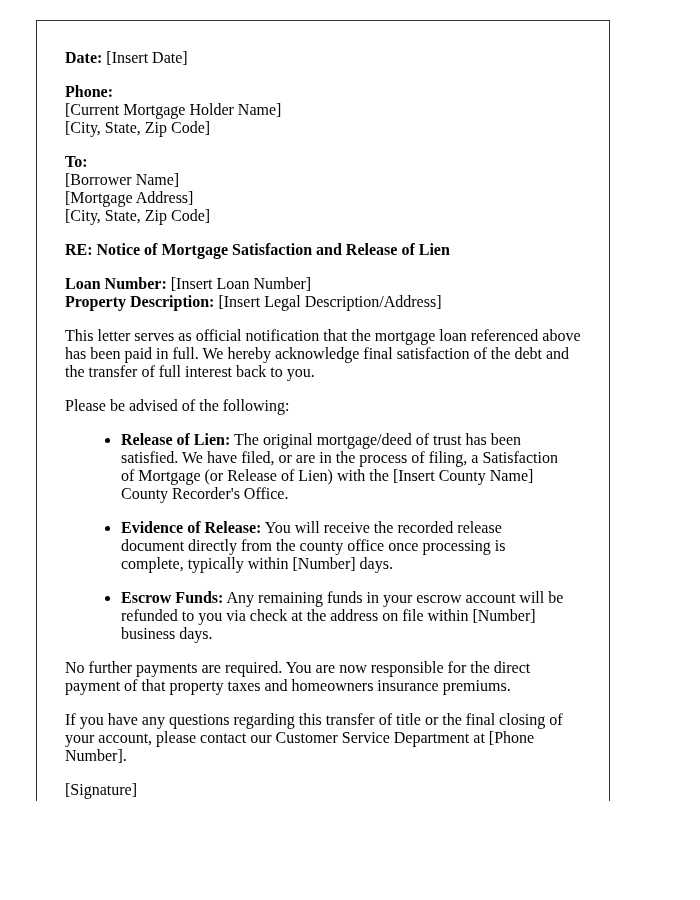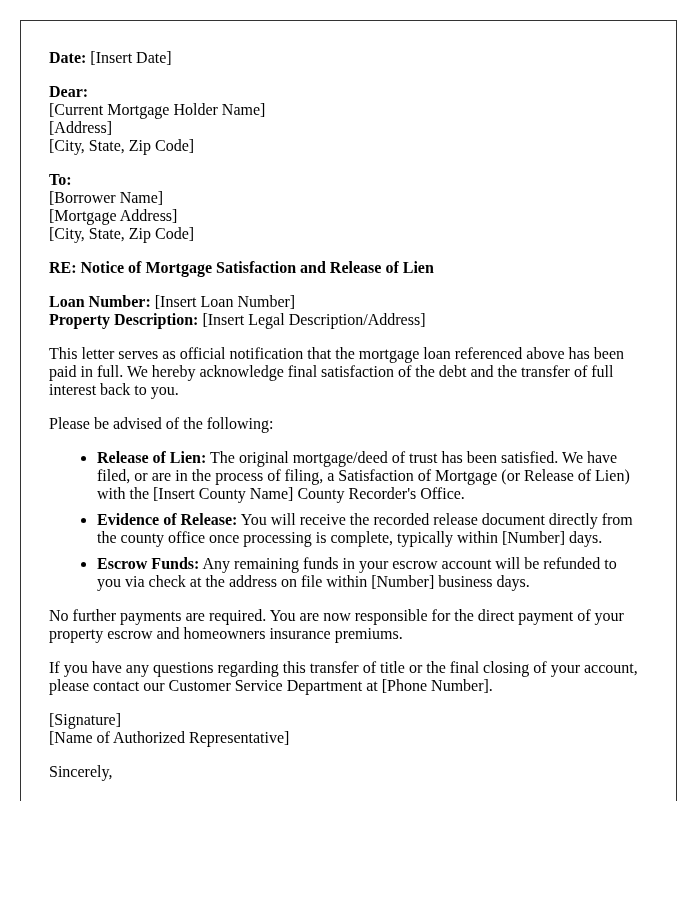--- a/index.html
+++ b/index.html
@@ -1,50 +1,49 @@
 <!DOCTYPE html>
 <html><head>
 <meta charset="utf-8">
 <style>
   html, body { margin: 0; padding: 0; background: #ffffff; }
   body { width: 700px; height: 900px; position: relative; overflow: hidden; }
   .page {
     position: absolute;
-    left: 20px; top: 20px;
-    width: 657px; height: 781px;
+    left: 36px; top: 20px;
+    width: 574px; height: 781px;
     border: 1px solid #333333;
     border-bottom: none;
     box-sizing: border-box;
     overflow: hidden;
     padding: 28px 28px 0 28px;
     font-family: "Liberation Serif", "DejaVu Serif", serif;
     font-size: 16px;
     line-height: 18px;
     color: #000000;
   }
   p { margin: 0 0 16px 0; }
   b { font-weight: bold; }
   ul { margin: 0 0 16px 0; padding-left: 40px; }
-  li { margin: 8px; }
+  li { margin: 16px; }
   .line { display: block; }
 </style>
 </head>
 <body>
 
 <div class="page">
 
   <p>
     <b>Date:</b>
     <span>[Insert Date]</span>
   </p>
 
   <p>
-    <b class="line">Dear:</b>
+    <b class="line">Phone:</b>
     <span class="line">[Current Mortgage Holder Name]</span>
-    <span class="line">[Address]</span>
     <span class="line">[City, State, Zip Code]</span>
   </p>
 
   <p>
     <b class="line">To:</b>
     <span class="line">[Borrower Name]</span>
     <span class="line">[Mortgage Address]</span>
     <span class="line">[City, State, Zip Code]</span>
   </p>
 
@@ -76,21 +75,21 @@
     <li>
       <b>Evidence of Release:</b>
       <span>You will receive the recorded release document directly from the county office once processing is complete, typically within [Number] days.</span>
     </li>
     <li>
       <b>Escrow Funds:</b>
       <span>Any remaining funds in your escrow account will be refunded to you via check at the address on file within [Number] business days.</span>
     </li>
   </ul>
 
-  <p>No further payments are required. You are now responsible for the direct payment of your property escrow and homeowners insurance premiums.</p>
+  <p>No further payments are required. You are now responsible for the direct payment of that property taxes and homeowners insurance premiums.</p>
 
   <p>If you have any questions regarding this transfer of title or the final closing of your account, please contact our Customer Service Department at [Phone Number].</p>
 
   <p>
     <span class="line">[Signature]</span>
     <span class="line">[Name of Authorized Representative]</span>
   </p>
 
   <p>Sincerely,</p>
 

